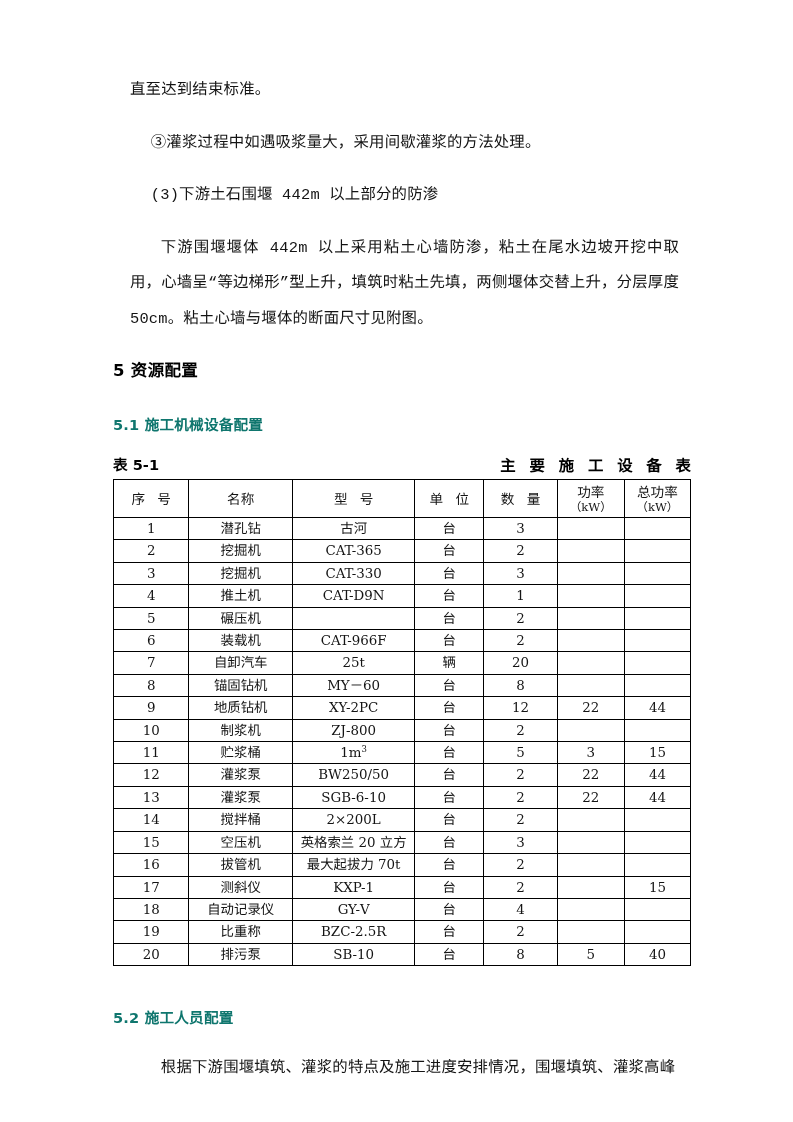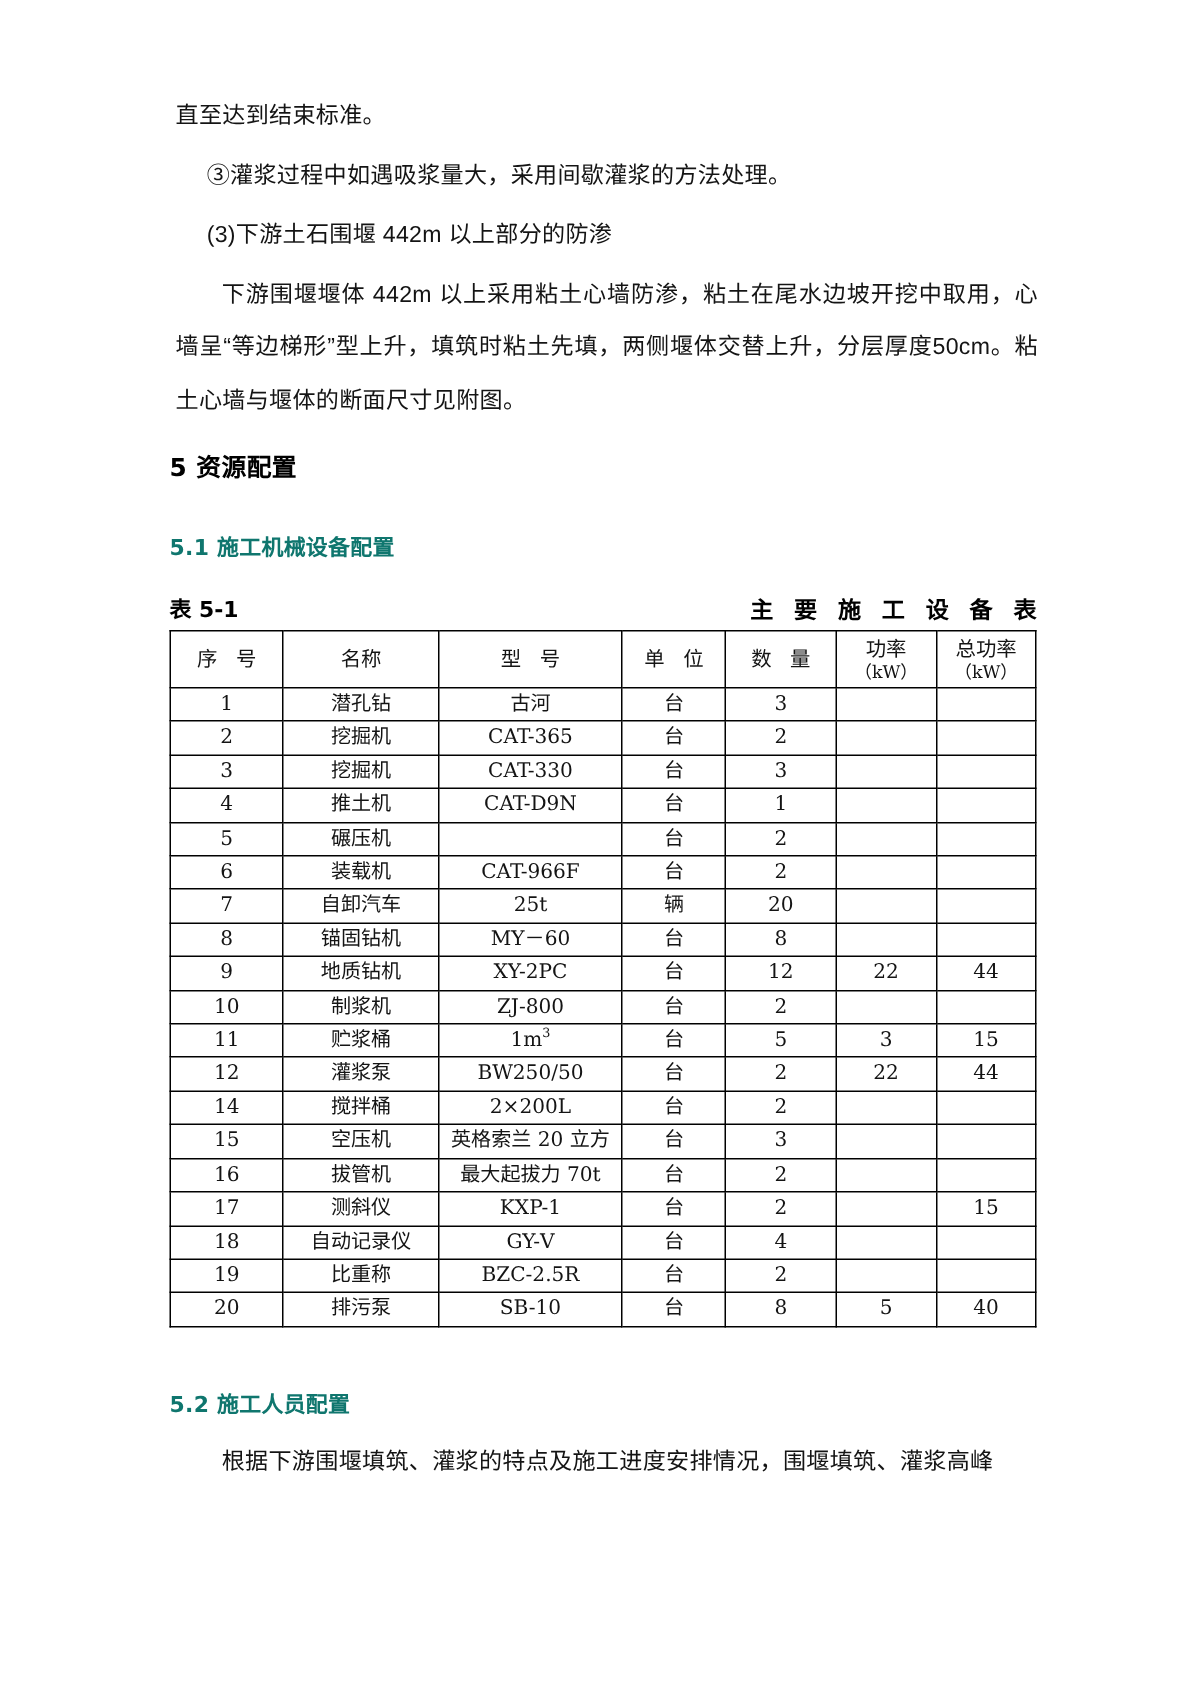--- a/index.html
+++ b/index.html
@@ -23,26 +23,26 @@
     left: 0;
     top: 0;
     width: 793px;
     height: 1122px;
     box-sizing: border-box;
     padding: 56px 97px 0 113px;
   }
 
   
   .para {
-    font-family: Liberation Sans, sans-serif;
+    font-family: Liberation Mono, monospace;
     font-size: 15.4px;
     line-height: 35.5px;
     text-align: justify;
     text-justify: inter-ideograph;
-    margin: 4px;
+    margin: 17px;
     letter-spacing: 0.2px;
     color: #141414;
   }
   .para.indent {
     text-indent: 2em;
   }
   .para.indent-small {
     text-indent: 1.35em;
   }
 
@@ -299,20 +299,29 @@
         <tr>
           <td class="num">12</td>
           <td class="name">灌浆泵</td>
           <td class="model">BW250/50</td>
           <td class="unit">台</td>
           <td class="qty">2</td>
           <td class="pw">22</td>
           <td class="tpw">44</td>
         </tr>
         <tr>
+          <td class="num">13</td>
+          <td class="name">灌浆泵</td>
+          <td class="model">SGB-6-10</td>
+          <td class="unit">台</td>
+          <td class="qty">2</td>
+          <td class="pw">22</td>
+          <td class="tpw">44</td>
+        </tr>
+        <tr>
           <td class="num">14</td>
           <td class="name">搅拌桶</td>
           <td class="model">2×200L</td>
           <td class="unit">台</td>
           <td class="qty">2</td>
           <td class="pw"></td>
           <td class="tpw"></td>
         </tr>
         <tr>
           <td class="num">15</td>

